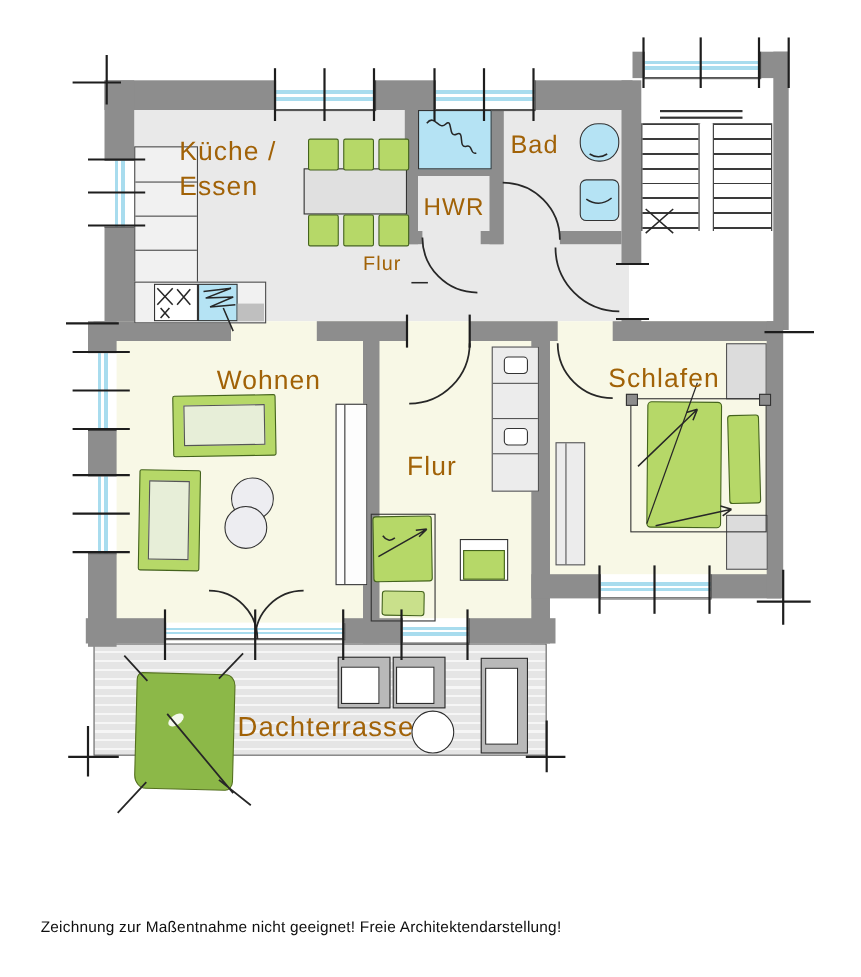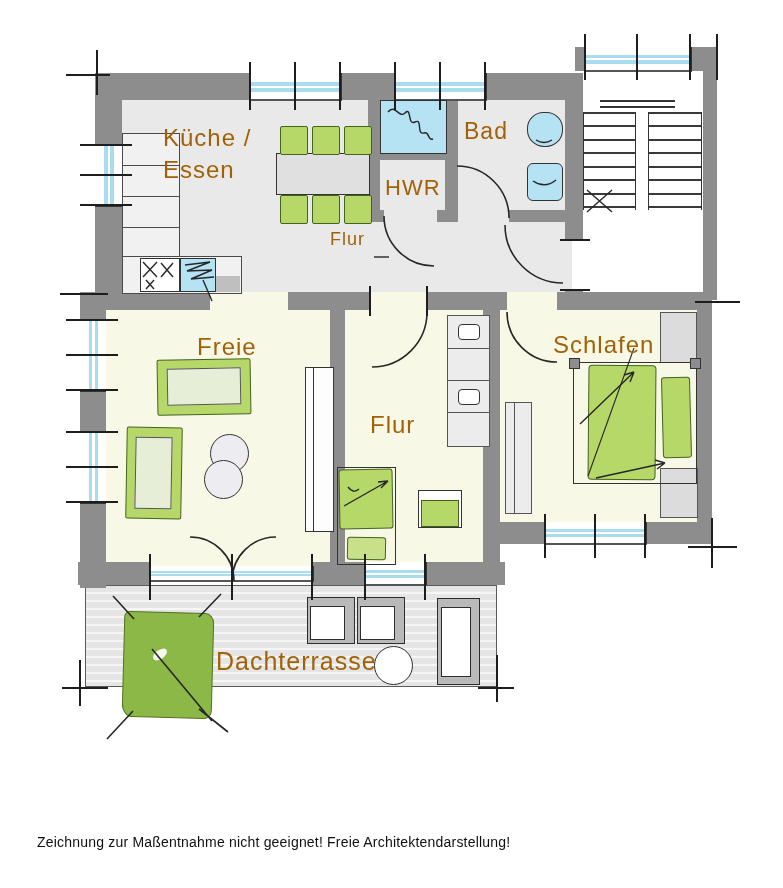--- a/index.html
+++ b/index.html
@@ -229,20 +229,20 @@
       <line x1="560" y1="240" x2="590" y2="240"></line>
         <line x1="560" y1="290" x2="590" y2="290"></line>
     </g>
   </svg>
 
   <div class="rlabel" style="left:163px;top:122px;font-size:24px;">Küche /
 Essen</div>
   <div class="rlabel" style="left:385px;top:173px;font-size:22px;">HWR</div>
   <div class="rlabel" style="left:464px;top:116px;font-size:23px;">Bad</div>
   <div class="rlabel" style="left:330px;top:227px;font-size:18px;">Flur</div>
-  <div class="rlabel" style="left:197px;top:331px;font-size:24px;">Freie</div>
+  <div class="rlabel" style="left:197px;top:331px;font-size:24px;">Wohnen</div>
   <div class="rlabel" style="left:370px;top:409px;font-size:24px;">Flur</div>
   <div class="rlabel" style="left:216px;top:645px;font-size:25px;">Dachterrasse</div>
   <div class="rlabel" style="left:553px;top:329px;font-size:24px;">Schlafen</div>
 
   <div class="disclaimer">Zeichnung zur Maßentnahme nicht geeignet! Freie Architektendarstellung!</div>
 
 </div>
 
 </body></html>

